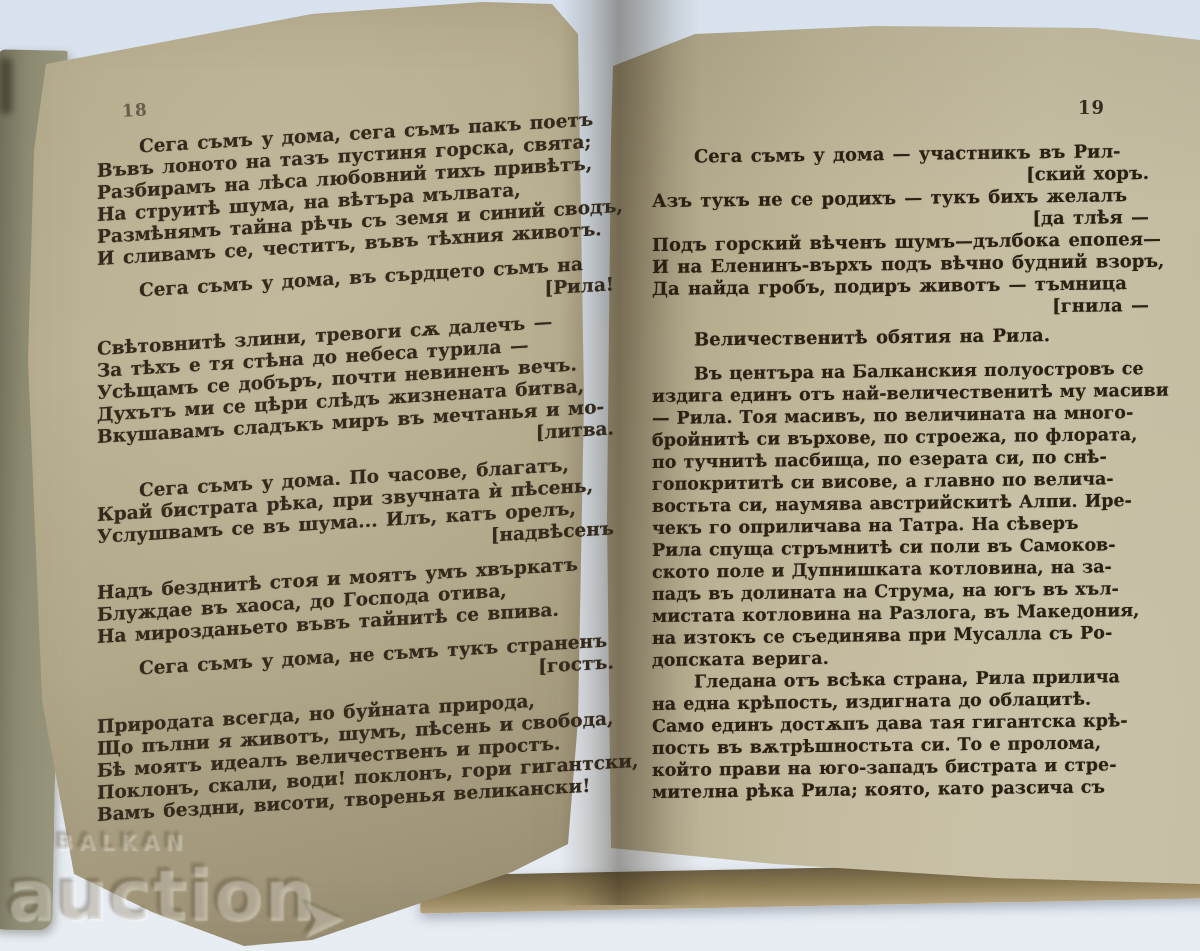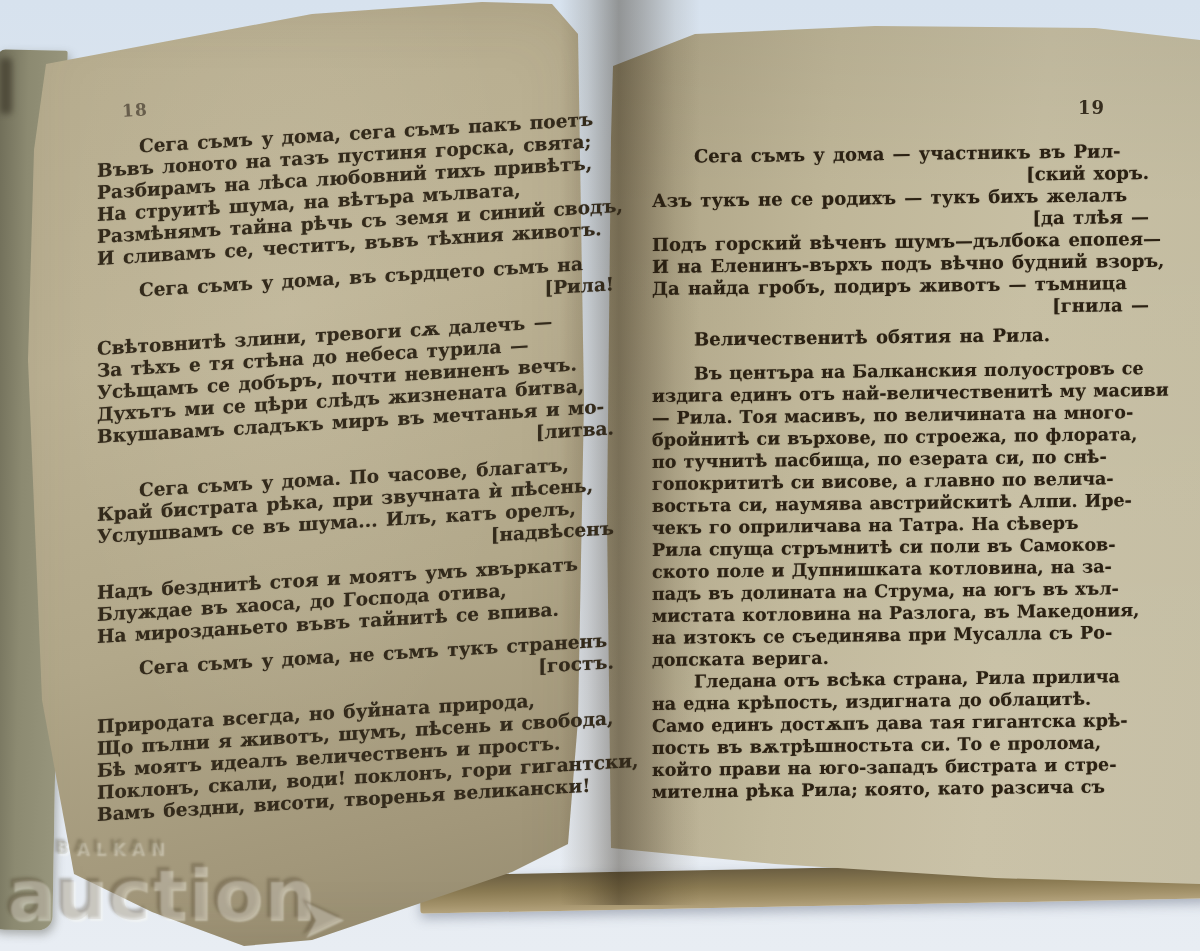--- a/index.html
+++ b/index.html
@@ -64,21 +64,21 @@
   .prose{position:static;font-size:17.5px;line-height:22px;font-weight:700;word-spacing:1px;}
   .pline,.prose-line{position:static;white-space:nowrap;}
   .indent{padding-left:42px;}
   .right{text-align:right;}
   .gap{margin-top:12px;}
   .gap-sm{margin-top:7px;}
   
   .watermark{left:0;top:826px;width:460px;height:125px;z-index:6;pointer-events:none;
     font-family:"DejaVu Sans",sans-serif;}
   .wm-balkan{
-    left:56px;top:12px;font-size:17px;font-weight:800;letter-spacing:6px;
+    left:56px;top:4px;font-size:21px;font-weight:800;letter-spacing:6px;
     color:rgba(150,140,115,0.16);
     text-shadow:2px 2px 2px rgba(255,255,248,0.35),-2px -2px 3px rgba(70,58,36,0.30);
   }
   .wm-auction{
     left:6px;top:26px;font-size:72px;font-weight:700;letter-spacing:1px;
     color:rgba(160,150,125,0.15);
     text-shadow:2px 2px 2px rgba(255,255,248,0.38),-2px -2px 3px rgba(70,58,36,0.32);
     text-align:right;
   }
   .wm-arrow{

